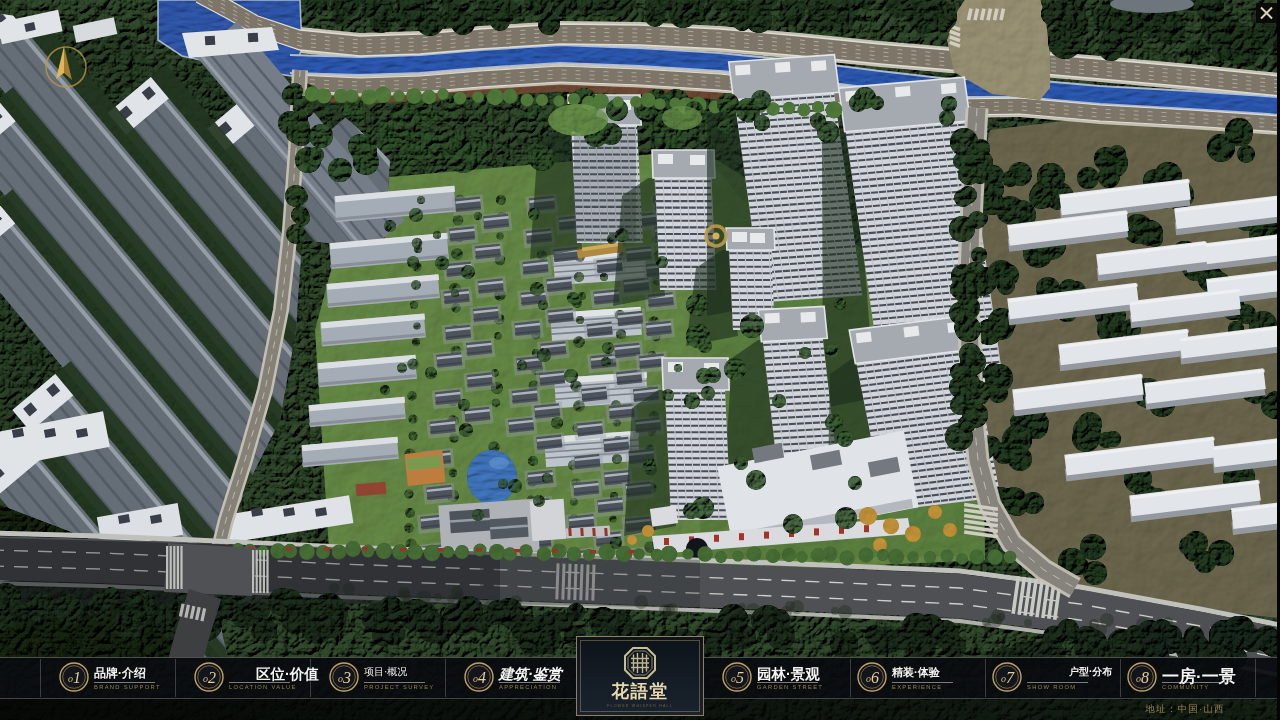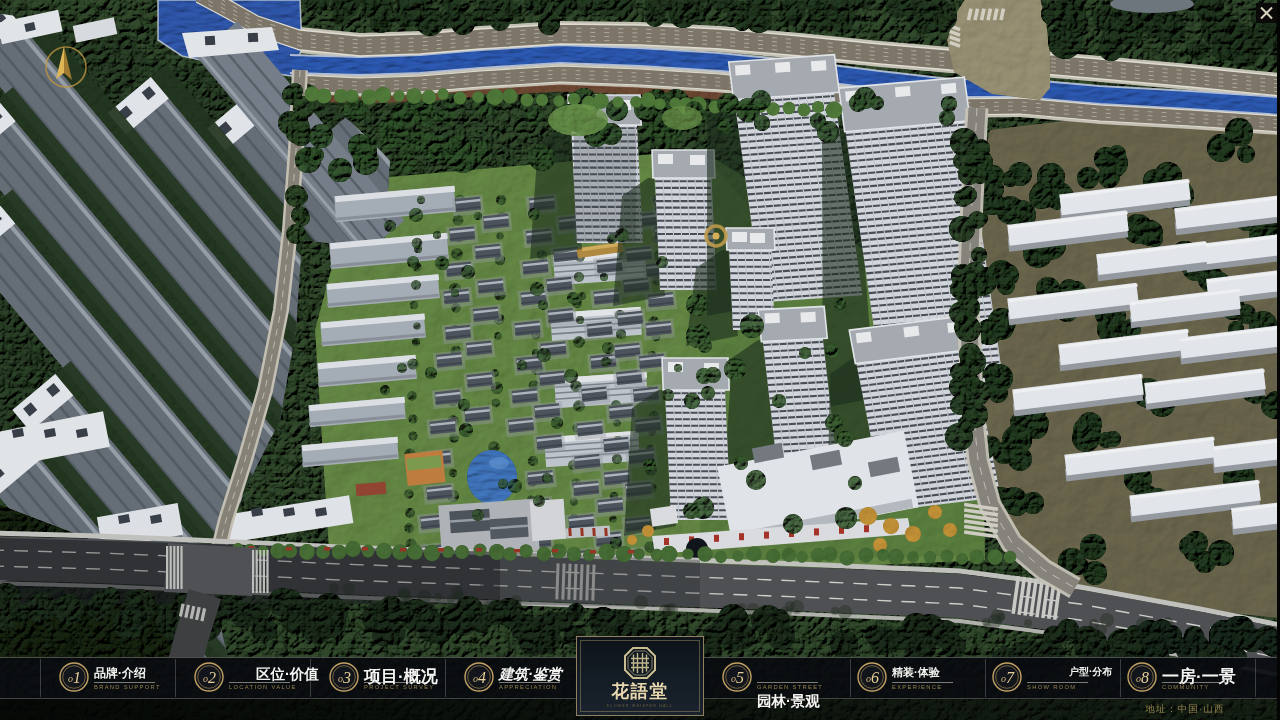--- a/index.html
+++ b/index.html
@@ -1826,41 +1826,41 @@
     <div style="position:absolute;left:229px;top:664.5px;width:70px;font-size:14.5px;font-weight:bold;letter-spacing:0px;white-space:nowrap;text-shadow:0 1px 1px rgba(0,0,0,0.6);padding-left:27px;">区位·价值</div>
     <div style="position:absolute;left:229px;top:681.5px;width:61px;height:1px;background:rgba(215,215,210,0.55);"></div>
     <div style="position:absolute;left:229px;top:684px;width:80px;font-size:5.8px;color:#96824f;letter-spacing:1.3px;white-space:nowrap;">LOCATION VALUE</div>
 
     <svg style="position:absolute;left:329px;top:662px;" width="30" height="30">
       <circle cx="15" cy="15" r="14" fill="#12151b" stroke="#c2a264" stroke-width="1.4"></circle>
       <circle cx="15" cy="15" r="11.3" fill="none" stroke="#8d7648" stroke-width="0.8"></circle>
       <text x="9" y="20" font-family="Liberation Serif" font-style="italic" font-size="10" fill="#d9bc7f">o</text>
       <text x="14" y="21" font-family="Liberation Serif" font-style="italic" font-size="16" fill="#e6cf96">3</text>
     </svg>
-    <div style="position:absolute;left:364px;top:664.5px;width:70px;font-size:17px;font-weight:bold;letter-spacing:0px;white-space:nowrap;text-shadow:0 1px 1px rgba(0,0,0,0.6);">项目·概况</div>
+    <div style="position:absolute;left:364px;top:664.5px;width:70px;font-size:10px;font-weight:normal;letter-spacing:0px;white-space:nowrap;text-shadow:0 1px 1px rgba(0,0,0,0.6);">项目·概况</div>
     <div style="position:absolute;left:364px;top:681.5px;width:61px;height:1px;background:rgba(215,215,210,0.55);"></div>
     <div style="position:absolute;left:364px;top:684px;width:80px;font-size:5.8px;color:#96824f;letter-spacing:1.3px;white-space:nowrap;">PROJECT SURVEY</div>
 
     <svg style="position:absolute;left:464px;top:662px;" width="30" height="30">
       <circle cx="15" cy="15" r="14" fill="#12151b" stroke="#c2a264" stroke-width="1.4"></circle>
       <circle cx="15" cy="15" r="11.3" fill="none" stroke="#8d7648" stroke-width="0.8"></circle>
       <text x="9" y="20" font-family="Liberation Serif" font-style="italic" font-size="10" fill="#d9bc7f">o</text>
       <text x="14" y="21" font-family="Liberation Serif" font-style="italic" font-size="16" fill="#e6cf96">4</text>
     </svg>
     <div style="position:absolute;left:499px;top:664.5px;width:70px;font-size:14.5px;font-weight:bold;letter-spacing:0px;white-space:nowrap;text-shadow:0 1px 1px rgba(0,0,0,0.6);font-style:italic;">建筑·鉴赏</div>
     <div style="position:absolute;left:499px;top:681.5px;width:61px;height:1px;background:rgba(215,215,210,0.55);"></div>
     <div style="position:absolute;left:499px;top:684px;width:80px;font-size:5.8px;color:#96824f;letter-spacing:1.3px;white-space:nowrap;">APPRECIATION</div>
 
     <svg style="position:absolute;left:722px;top:662px;" width="30" height="30">
       <circle cx="15" cy="15" r="14" fill="#12151b" stroke="#c2a264" stroke-width="1.4"></circle>
       <circle cx="15" cy="15" r="11.3" fill="none" stroke="#8d7648" stroke-width="0.8"></circle>
       <text x="9" y="20" font-family="Liberation Serif" font-style="italic" font-size="10" fill="#d9bc7f">o</text>
       <text x="14" y="21" font-family="Liberation Serif" font-style="italic" font-size="16" fill="#e6cf96">5</text>
     </svg>
-    <div style="position:absolute;left:757px;top:664.5px;width:70px;font-size:14.5px;font-weight:bold;letter-spacing:0px;white-space:nowrap;text-shadow:0 1px 1px rgba(0,0,0,0.6);margin-top:27px;">园林·景观</div>
+    <div style="position:absolute;left:757px;top:664.5px;width:70px;font-size:14.5px;font-weight:bold;letter-spacing:0px;white-space:nowrap;text-shadow:0 1px 1px rgba(0,0,0,0.6);">园林·景观</div>
     <div style="position:absolute;left:757px;top:681.5px;width:61px;height:1px;background:rgba(215,215,210,0.55);"></div>
     <div style="position:absolute;left:757px;top:684px;width:80px;font-size:5.8px;color:#96824f;letter-spacing:1.3px;white-space:nowrap;">GARDEN STREET</div>
 
     <svg style="position:absolute;left:857px;top:662px;" width="30" height="30">
       <circle cx="15" cy="15" r="14" fill="#12151b" stroke="#c2a264" stroke-width="1.4"></circle>
       <circle cx="15" cy="15" r="11.3" fill="none" stroke="#8d7648" stroke-width="0.8"></circle>
       <text x="9" y="20" font-family="Liberation Serif" font-style="italic" font-size="10" fill="#d9bc7f">o</text>
       <text x="14" y="21" font-family="Liberation Serif" font-style="italic" font-size="16" fill="#e6cf96">6</text>
     </svg>
     <div style="position:absolute;left:892px;top:664.5px;width:70px;font-size:11px;font-weight:bold;letter-spacing:0px;white-space:nowrap;text-shadow:0 1px 1px rgba(0,0,0,0.6);">精装·体验</div>

